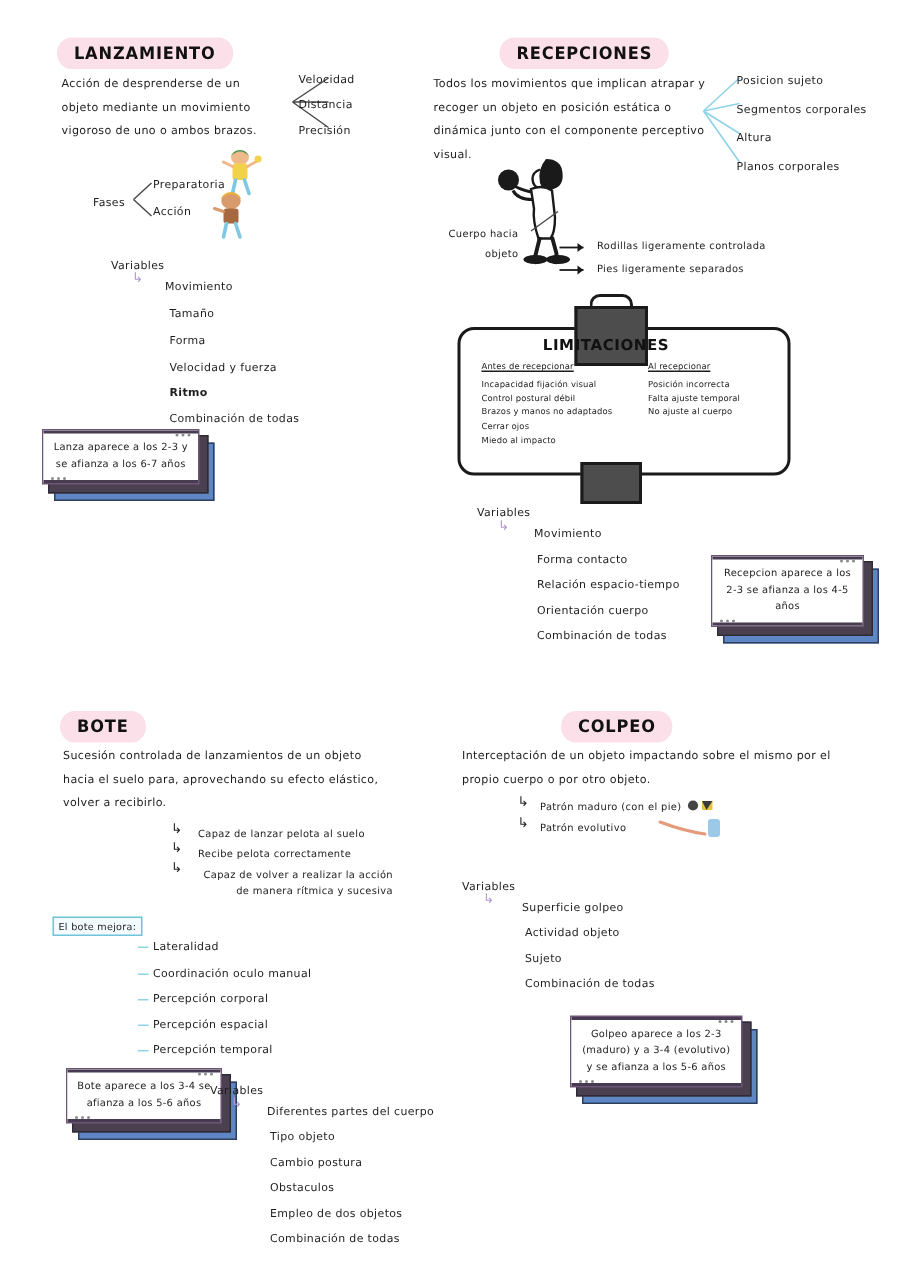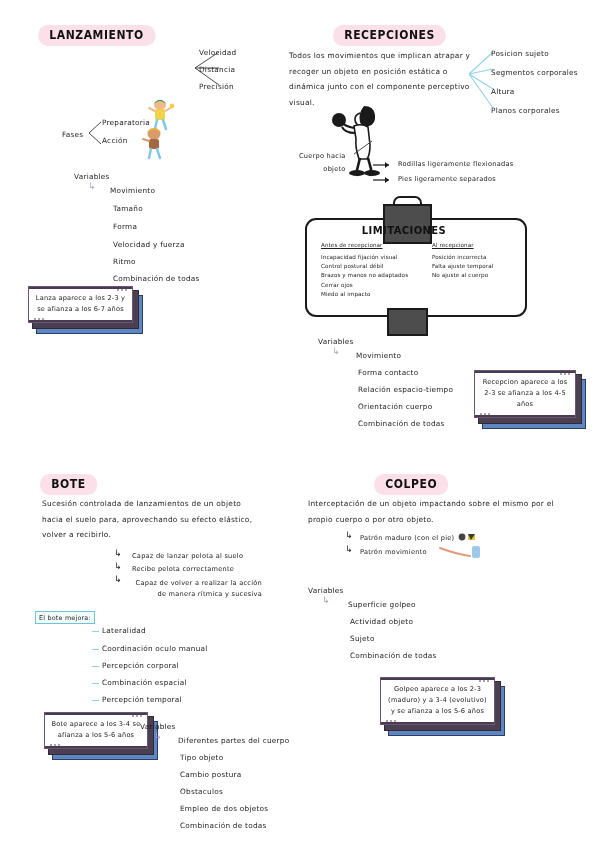--- a/index.html
+++ b/index.html
@@ -132,20 +132,21 @@
 </style>
 </head>
 <body>
 
 <div class="page">
 
   <div class="abs" style="left:38px;top:24px;">
     <span class="pill">LANZAMIENTO</span>
   </div>
 
+  <div class="abs para" style="left:41px;top:48px;width:145px;">Acción de desprenderse de un objeto mediante un movimiento vigoroso de uno o ambos brazos.</div>
 
   <svg class="abs" style="left:185px;top:48px;" width="36" height="44">
     <path d="M34 4 L10 20 M34 20 L10 20 M34 37 L10 20" stroke="#4a4a4a" stroke-width="1" fill="none"></path>
   </svg>
   <div class="abs lbl" style="left:199px;top:48px;">Velocidad</div>
   <div class="abs lbl" style="left:199px;top:65px;">Distancia</div>
   <div class="abs lbl" style="left:199px;top:82px;">Precisión</div>
 
   <div class="abs lbl" style="left:62px;top:130px;">Fases</div>
   <svg class="abs" style="left:87px;top:120px;" width="16" height="26">
@@ -170,21 +171,21 @@
     <path d="M9 16 L3 14" stroke="#d99a6c" stroke-width="2" stroke-linecap="round"></path>
     <path d="M11 24 L9 33 M17 24 L20 33" stroke="#7ec8e3" stroke-width="2.4" stroke-linecap="round"></path>
   </svg>
 
   <div class="abs lbl" style="left:74px;top:172px;">Variables</div>
   <div class="elbow violet" style="left:88px;top:182px;">↳</div>
   <div class="abs lbl" style="left:110px;top:186px;">Movimiento</div>
   <div class="abs lbl" style="left:113px;top:204px;">Tamaño</div>
   <div class="abs lbl" style="left:113px;top:222px;">Forma</div>
   <div class="abs lbl" style="left:113px;top:240px;">Velocidad y fuerza</div>
-  <div class="abs lbl" style="left:113px;top:257px;">Ritmo</div>
+  <div class="abs lbl" style="left:113px;top:257px;font-weight:bold;">Ritmo</div>
   <div class="abs lbl" style="left:113px;top:274px;">Combinación de todas</div>
 
   <div class="note" style="left:28px;top:286px;width:105px;">
     <div class="shadow2"></div>
     <div class="shadow1"></div>
     <div class="frame">
       <div class="dots" style="right:5px;top:2px;">
           <i></i>
           <i></i>
           <i></i>
@@ -232,21 +233,21 @@
     <span style="margin-left:4px;display:inline-block;margin-top:5px;">objeto</span>
   </div>
   <svg class="abs" style="left:352px;top:140px;" width="22" height="16">
     <path d="M2 14 L20 1" stroke="#4a4a4a" stroke-width="1" fill="none"></path>
   </svg>
 
   <svg class="abs" style="left:373px;top:160px;" width="22" height="10">
     <path d="M0 5 L16 5" stroke="#1a1a1a" stroke-width="1.2"></path>
       <path d="M16 5 l-4 -3 l0 6z" fill="#1a1a1a"></path>
   </svg>
-  <div class="abs lbl sm" style="left:398px;top:160px;">Rodillas ligeramente flexionadas</div>
+  <div class="abs lbl sm" style="left:398px;top:160px;">Rodillas ligeramente controlada</div>
 
   <svg class="abs" style="left:373px;top:175px;" width="22" height="10">
     <path d="M0 5 L16 5" stroke="#1a1a1a" stroke-width="1.2"></path>
       <path d="M16 5 l-4 -3 l0 6z" fill="#1a1a1a"></path>
   </svg>
   <div class="abs lbl sm" style="left:398px;top:175px;">Pies ligeramente separados</div>
 
   <div class="clip" style="left:305px;top:196px;width:198px;height:140px;">
     <div class="cliptop"></div>
     <div class="clipboard"></div>
@@ -314,21 +315,21 @@
   <div class="elbow" style="left:114px;top:562px;">↳</div>
   <div class="abs lbl sm" style="left:132px;top:565px;">Recibe pelota correctamente</div>
   <div class="elbow" style="left:114px;top:575px;">↳</div>
   <div class="abs lbl sm" style="left:132px;top:578px;width:130px;white-space:normal;line-height:11px;">Capaz de volver a realizar la acción de manera rítmica y sucesiva</div>
 
   <div class="boxlabel" style="left:35px;top:611px;">El bote mejora:</div>
 
   <div class="abs lbl" style="left:92px;top:626px;"><span class="dash"></span><span>Lateralidad</span></div>
   <div class="abs lbl" style="left:92px;top:644px;"><span class="dash"></span><span>Coordinación oculo manual</span></div>
   <div class="abs lbl" style="left:92px;top:661px;"><span class="dash"></span><span>Percepción corporal</span></div>
-  <div class="abs lbl" style="left:92px;top:678px;"><span class="dash"></span><span>Combinación espacial</span></div>
+  <div class="abs lbl" style="left:92px;top:678px;"><span class="dash"></span><span>Percepción espacial</span></div>
   <div class="abs lbl" style="left:92px;top:695px;"><span class="dash"></span><span>Percepción temporal</span></div>
 
   <div class="note" style="left:44px;top:712px;width:104px;">
     <div class="shadow2"></div>
     <div class="shadow1"></div>
     <div class="frame">
       <div class="dots" style="right:5px;top:2px;">
           <i></i>
           <i></i>
           <i></i>
@@ -361,21 +362,21 @@
 
   <div class="elbow" style="left:345px;top:531px;">↳</div>
   <div class="abs lbl sm" style="left:360px;top:534px;">Patrón maduro (con el pie)</div>
   <svg class="abs" style="left:458px;top:531px;" width="22" height="12">
     <circle cx="4" cy="6" r="3.4" fill="#444"></circle>
     <path d="M10 3 l7 0 l0 6 l-7 0z" fill="#e8c33a"></path>
     <path d="M10 3 l3 6 l4 -6z" fill="#3a3a3a"></path>
   </svg>
 
   <div class="elbow" style="left:345px;top:545px;">↳</div>
-  <div class="abs lbl sm" style="left:360px;top:548px;">Patrón movimiento</div>
+  <div class="abs lbl sm" style="left:360px;top:548px;">Patrón evolutivo</div>
   <svg class="abs" style="left:438px;top:544px;" width="48" height="16">
     <path d="M2 4 q16 6 30 8" stroke="#e59a7a" stroke-width="2" fill="none" stroke-linecap="round"></path>
     <rect x="34" y="2" width="8" height="12" rx="2" fill="#9cc9e8"></rect>
   </svg>
 
   <div class="abs lbl" style="left:308px;top:586px;">Variables</div>
   <div class="elbow violet" style="left:322px;top:596px;">↳</div>
   <div class="abs lbl" style="left:348px;top:600px;">Superficie golpeo</div>
   <div class="abs lbl" style="left:350px;top:617px;">Actividad objeto</div>
   <div class="abs lbl" style="left:350px;top:634px;">Sujeto</div>

